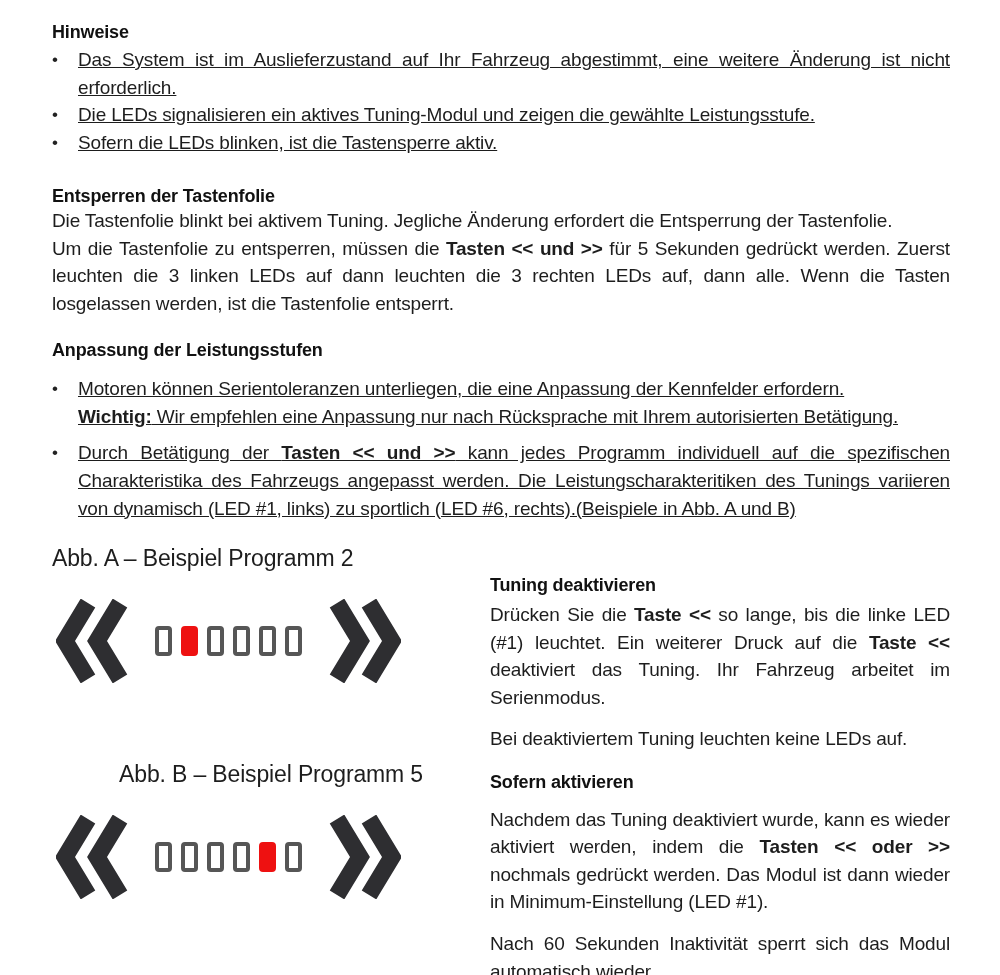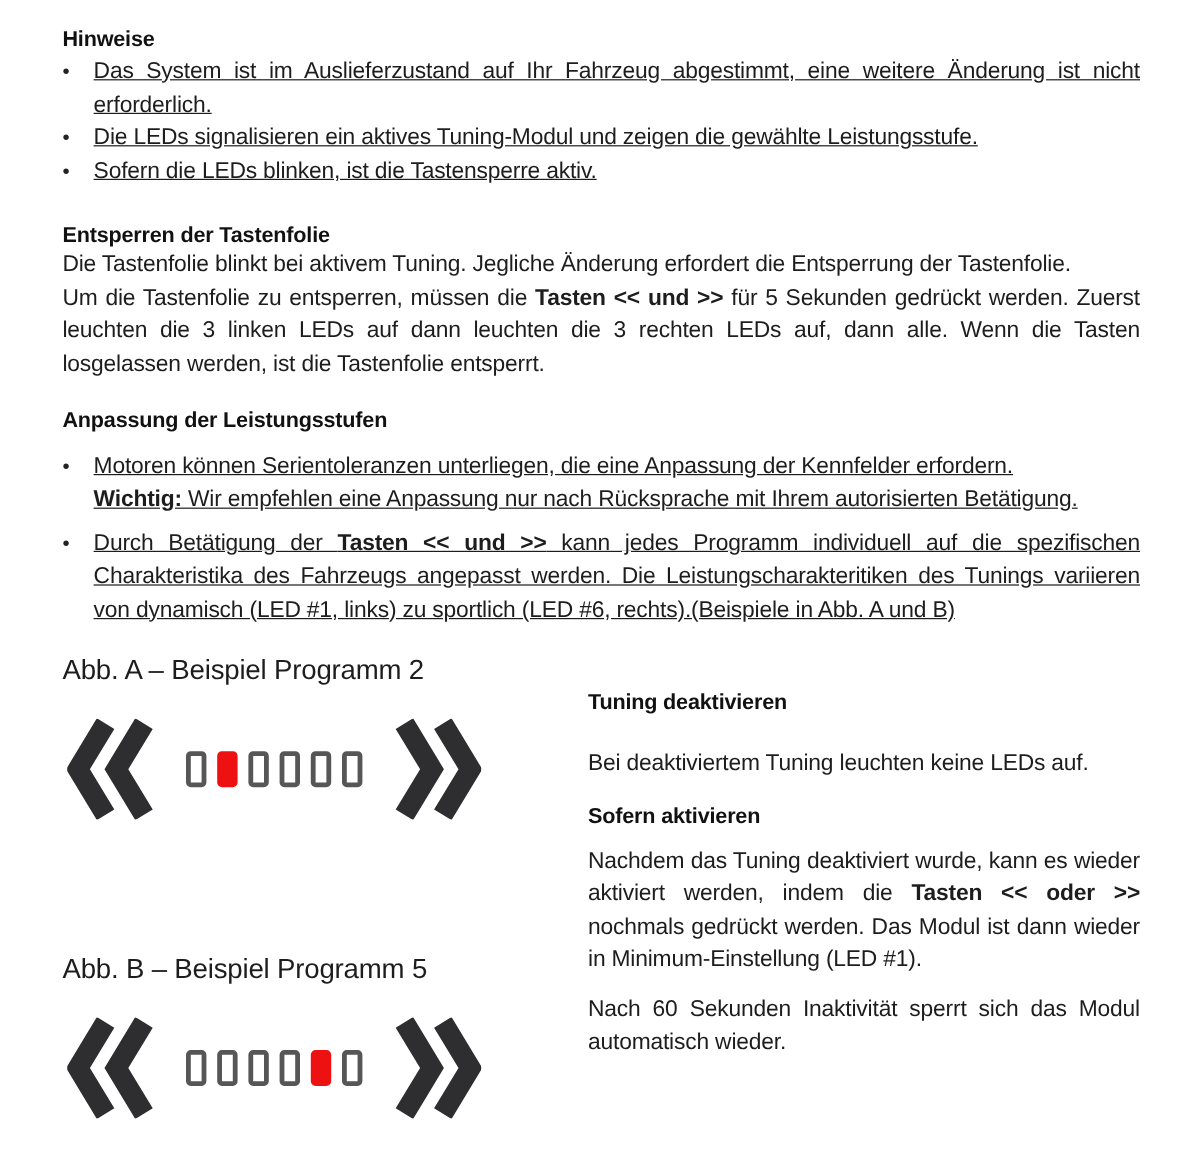--- a/index.html
+++ b/index.html
@@ -37,23 +37,23 @@
   .fig-label { font-size:23px; color:#1d1d1d; }
   .keypad { display:flex; align-items:center; margin:27px 0 0 4px; }
   .keypad svg { display:block; }
   .leds { display:flex; gap:9px; margin:0 27px; }
   .led {
     width:17px; height:30px;
     border:4px solid #565656; border-radius:4px;
     background:#ffffff;
   }
   .led-on { border-color:#ee1111; background:#ee1111; }
-  .fig-label-b { margin-top:111px; }
+  .fig-label-b { margin-top:78px;text-align:center; }
 
-  .txt-col h3 { margin-bottom:27px; }
+  .txt-col h3 { margin-bottom:5px; }
   .txt-col p { margin-bottom:14px; }
   .txt-col h3.h-akt { margin-top:19px; margin-bottom:13px; }
 </style>
 </head>
 <body>
 
 <div class="page">
 
   <section>
     <h3>Hinweise</h3>
@@ -133,20 +133,21 @@
           </div>
         <svg width="72" height="84" viewBox="0 0 72 84">
           <polyline points="8,4 31,42 8,80" fill="none" stroke="#2e2e31" stroke-width="17"></polyline>
           <polyline points="40,4 63,42 40,80" fill="none" stroke="#2e2e31" stroke-width="17"></polyline>
         </svg>
       </div>
     </div>
 
     <div class="txt-col">
       <h3>Tuning deaktivieren</h3>
+      <p class="just"><span>Drücken Sie die </span><b>Taste &lt;&lt;</b><span> so lange, bis die linke LED (#1) leuchtet. Ein weiterer Druck auf die </span><b>Taste &lt;&lt;</b><span> deaktiviert das Tuning. Ihr Fahrzeug arbeitet im Serienmodus.</span></p>
       <p>Bei deaktiviertem Tuning leuchten keine LEDs auf.</p>
 
       <h3 class="h-akt">Sofern aktivieren</h3>
       <p class="just"><span>Nachdem das Tuning deaktiviert wurde, kann es wieder aktiviert werden, indem die </span><b>Tasten &lt;&lt; oder &gt;&gt;</b><span> nochmals gedrückt werden. Das Modul ist dann wieder in Minimum-Einstellung (LED #1).</span></p>
       <p class="just">Nach 60 Sekunden Inaktivität sperrt sich das Modul automatisch wieder.</p>
     </div>
 
   </div>
 </div>
 

